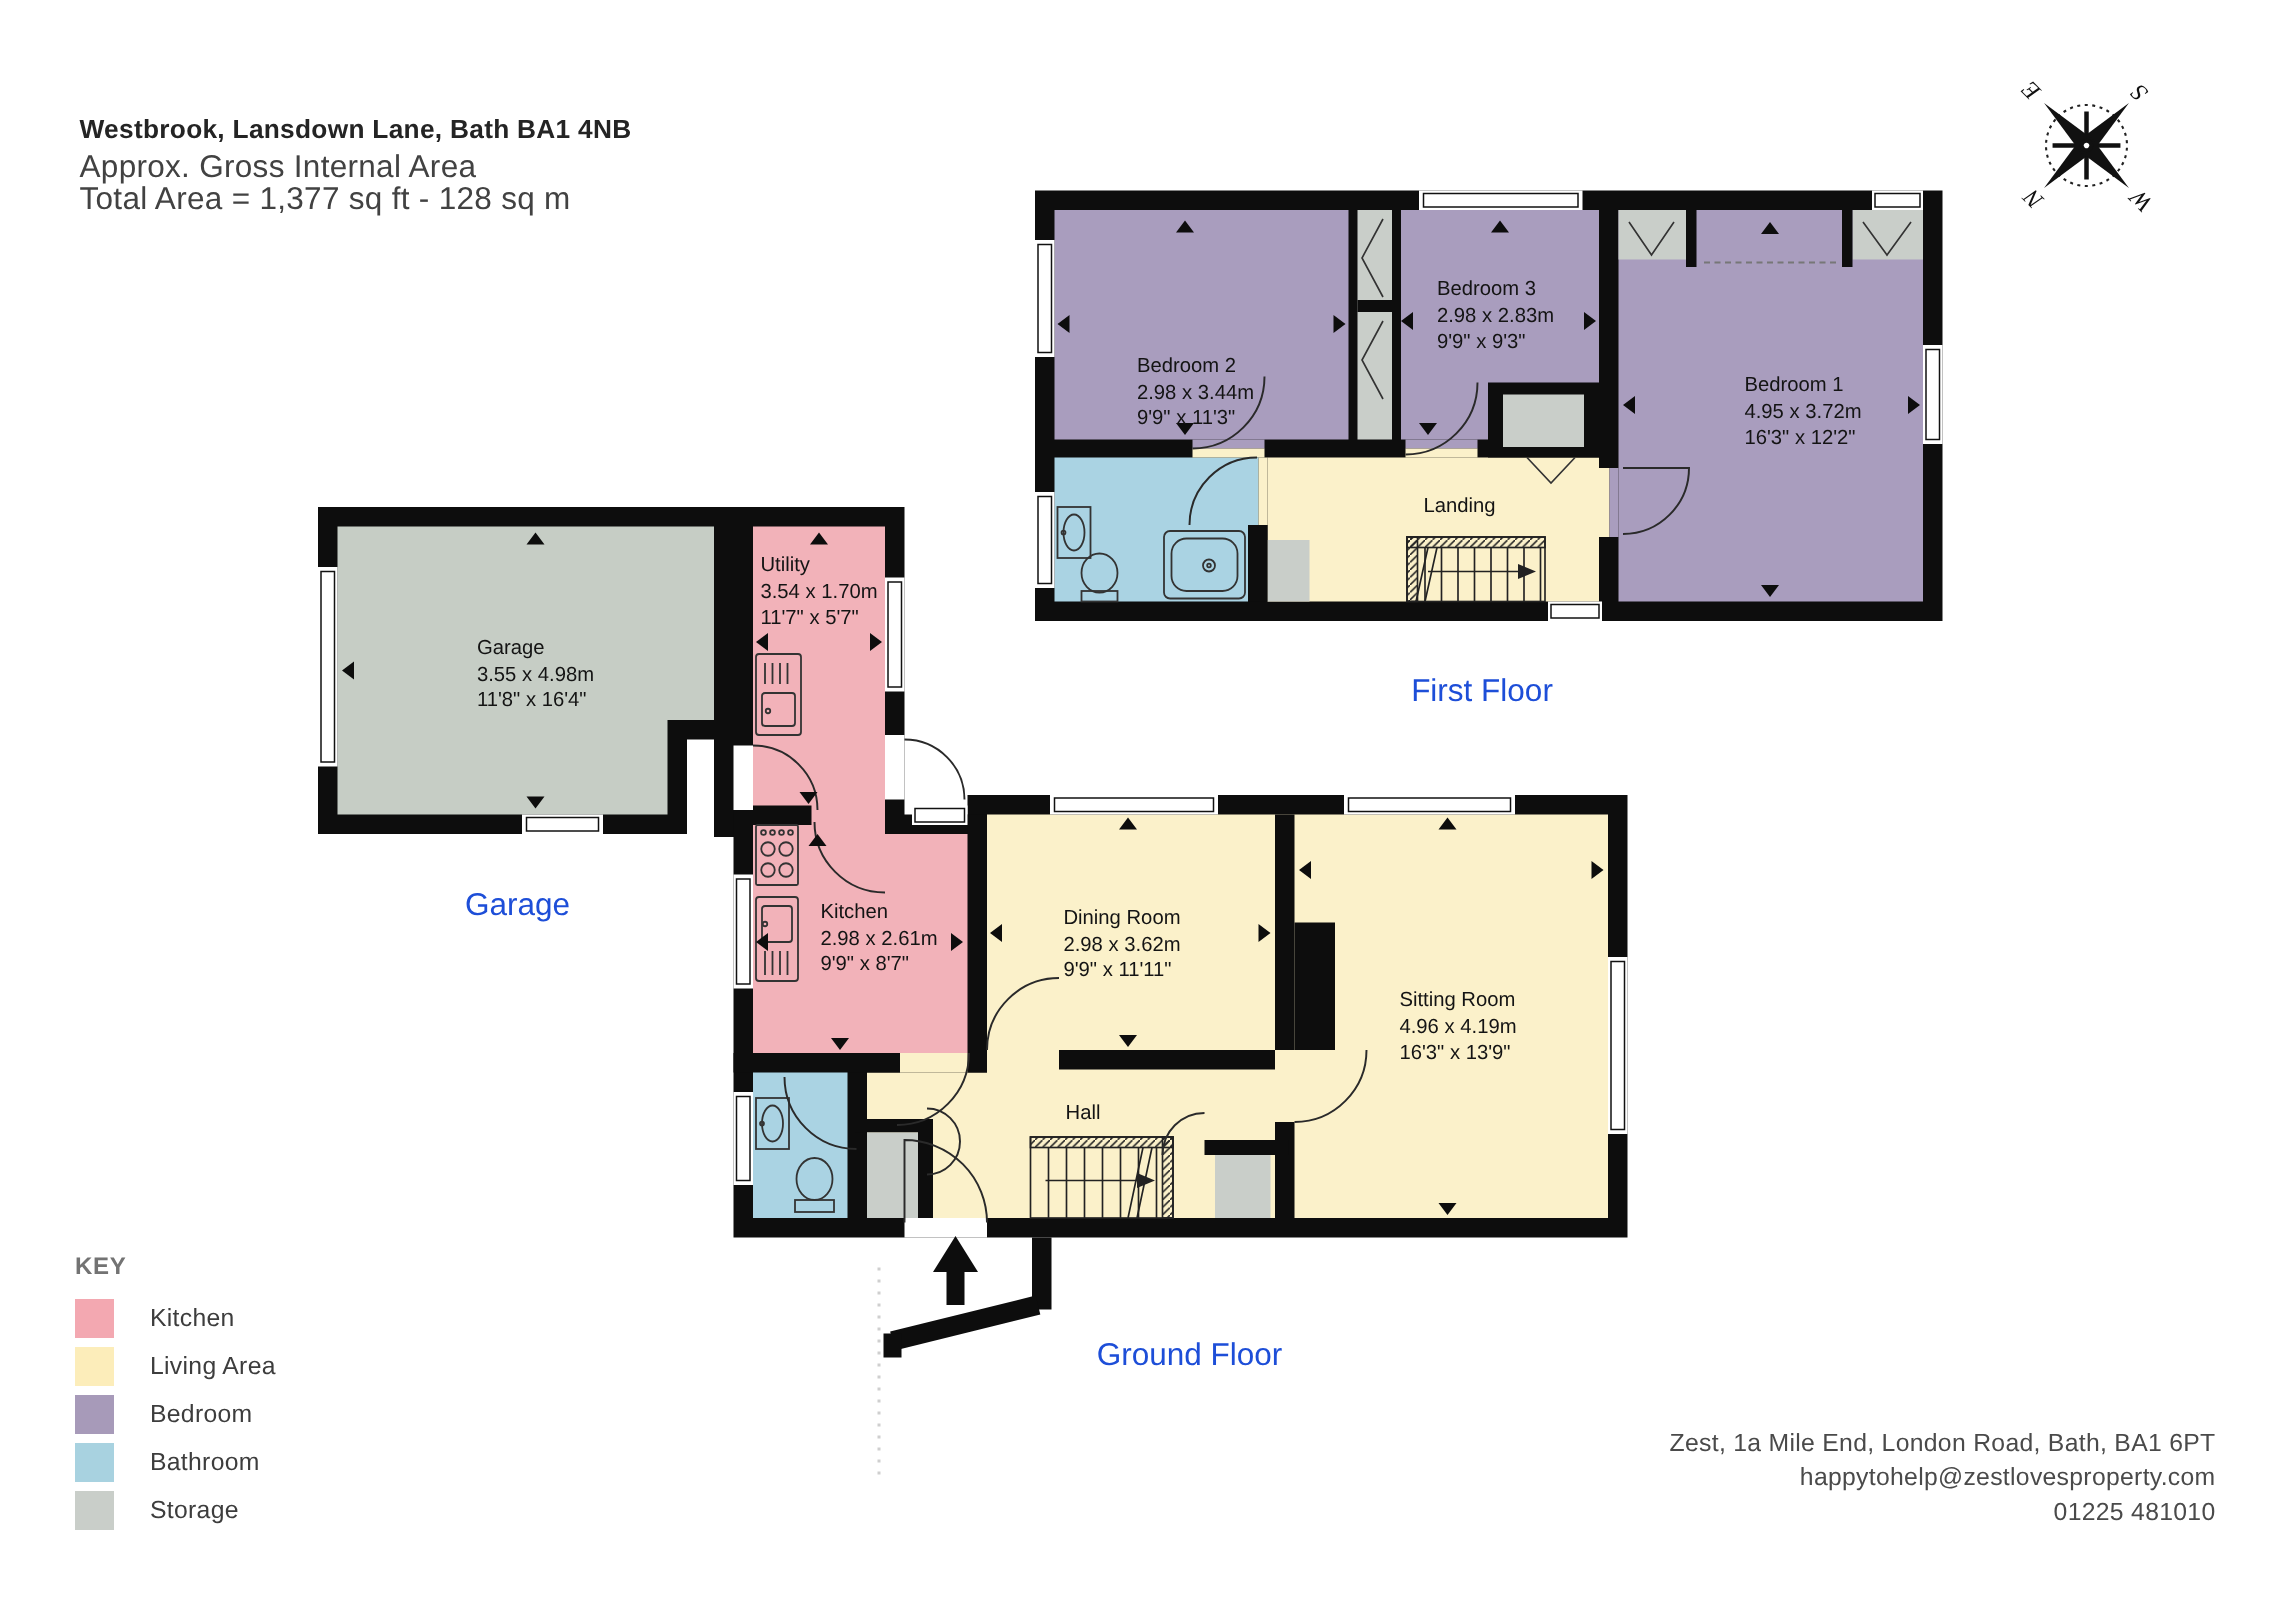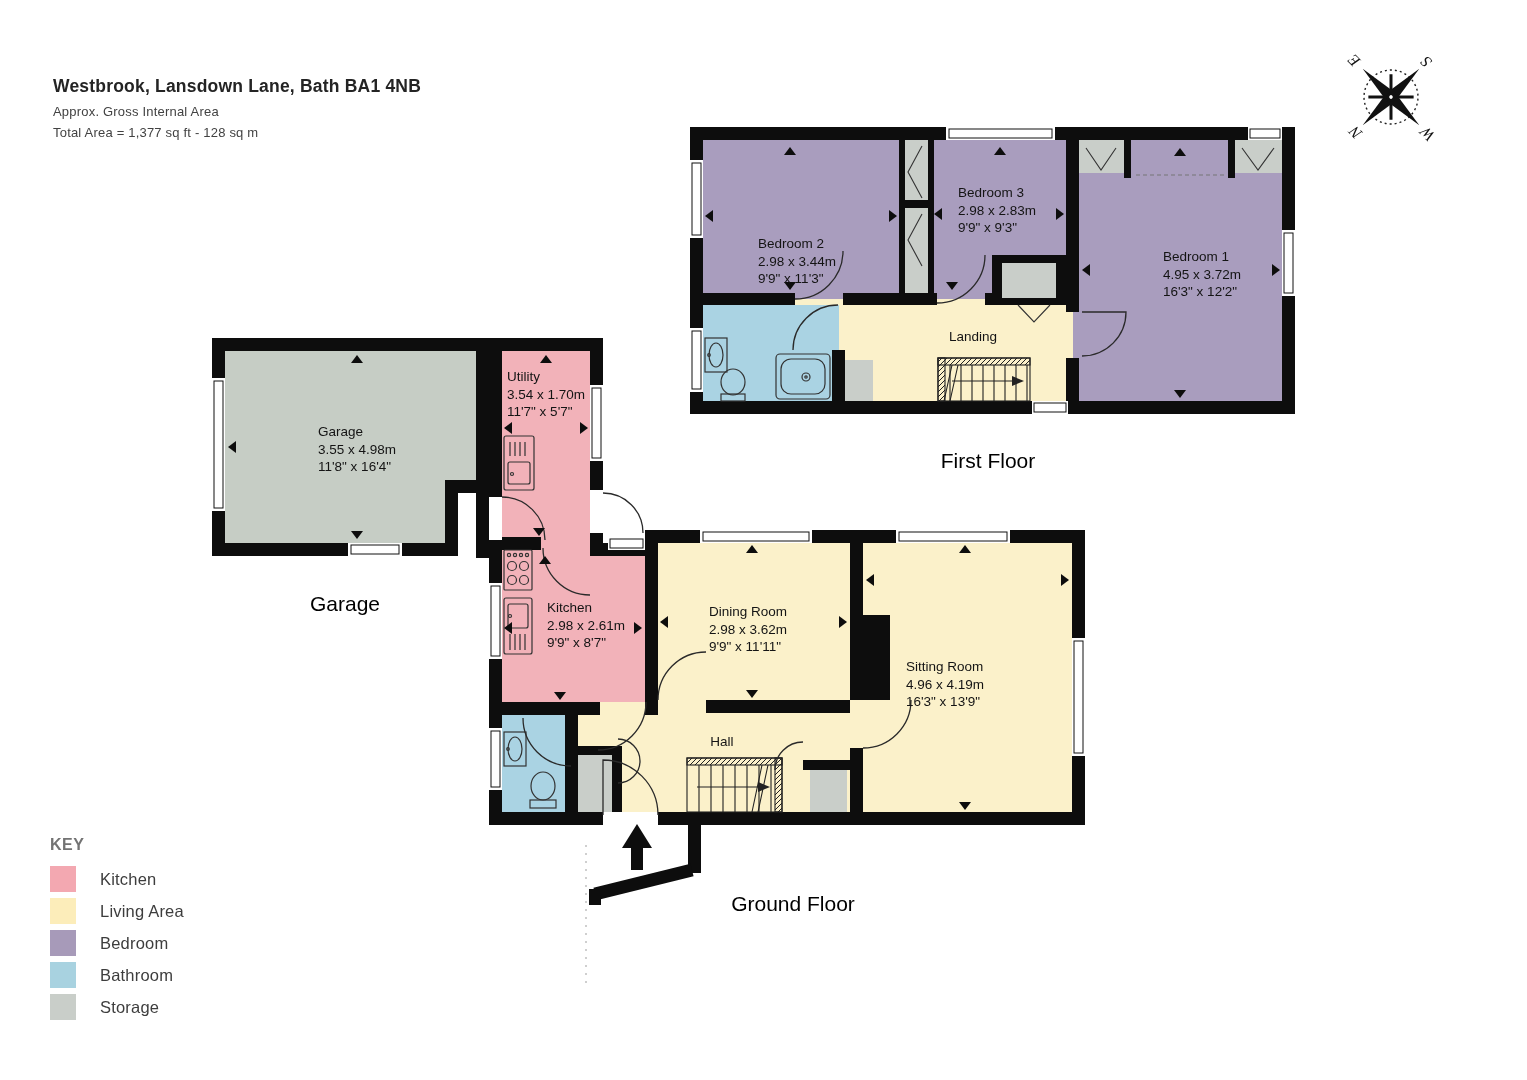--- a/index.html
+++ b/index.html
@@ -4,25 +4,25 @@
 <style>
   html,body{margin:0;padding:0;background:#ffffff;}
   #page{position:relative;width:1527px;height:1080px;background:#fff;overflow:hidden;
         font-family:"Liberation Sans",sans-serif;color:#1f1f1f;}
   #plan-svg{position:absolute;left:0;top:0;}
   .abs{position:absolute;}
   .center{transform:translate(-50%,-50%);text-align:left;white-space:nowrap;}
   
   .header{left:53px;top:48px;line-height:21.5px;letter-spacing:.2px;}
   .header .title{font-size:17.5px;font-weight:bold;color:#242424;display:block;margin-bottom:3px;margin-top:28px;}
-  .header span{display:block;font-size:13px;color:#424242;}
+  .header span{display:block;font-size:21px;color:#424242;}
   
   .room-label{font-size:13.5px;line-height:1.3;color:#141414;}
   .room-label span{display:block;}
-  .caption{font-size:21px;color:#000000;}
+  .caption{font-size:21px;color:#1d4ed8;}
   
   .key{left:50px;top:836px;}
   .key .key-title{font-size:16px;font-weight:bold;letter-spacing:.5px;color:#737373;display:block;margin-bottom:12px;}
   .key-row{display:flex;align-items:center;margin-bottom:6px;height:26px;}
   .key-swatch{width:26px;height:26px;margin-right:24px;flex:0 0 auto;}
   .key-label{font-size:16.5px;color:#3d3d3d;letter-spacing:.2px;}
   
   .contact{right:50px;top:951px;text-align:right;line-height:23px;}
   .contact span{display:block;font-size:16.5px;color:#4a4a4a;letter-spacing:.2px;}
 </style>
@@ -339,21 +339,21 @@
 <div class="abs center room-label" style="left:586px;top:625px;">
   <span>Kitchen</span>
   <span>2.98 x 2.61m</span>
   <span>9'9" x 8'7"</span>
 </div>
 <div class="abs center room-label" style="left:748px;top:629px;">
   <span>Dining Room</span>
   <span>2.98 x 3.62m</span>
   <span>9'9" x 11'11"</span>
 </div>
-<div class="abs center room-label" style="left:945px;top:684px;">
+<div class="abs center room-label" style="left:972px;top:684px;">
   <span>Sitting Room</span>
   <span>4.96 x 4.19m</span>
   <span>16'3" x 13'9"</span>
 </div>
 <div class="abs center room-label" style="left:722px;top:742px;">
   <span>Hall</span>
 </div>
 <div class="abs center room-label" style="left:797px;top:237px;margin-top:24px;">
   <span>Bedroom 2</span>
   <span>2.98 x 3.44m</span>
@@ -394,14 +394,19 @@
   <div class="key-row">
     <div class="key-swatch" style="background: rgb(168, 210, 224);"></div>
     <span class="key-label">Bathroom</span>
   </div>
   <div class="key-row">
     <div class="key-swatch" style="background: rgb(201, 206, 201);"></div>
     <span class="key-label">Storage</span>
   </div>
 </div>
 
+<div class="abs contact">
+  <span>Zest, 1a Mile End, London Road, Bath, BA1 6PT</span>
+  <span>happytohelp@zestlovesproperty.com</span>
+  <span>01225 481010</span>
+</div>
 
 </div>
 
 </body></html>

